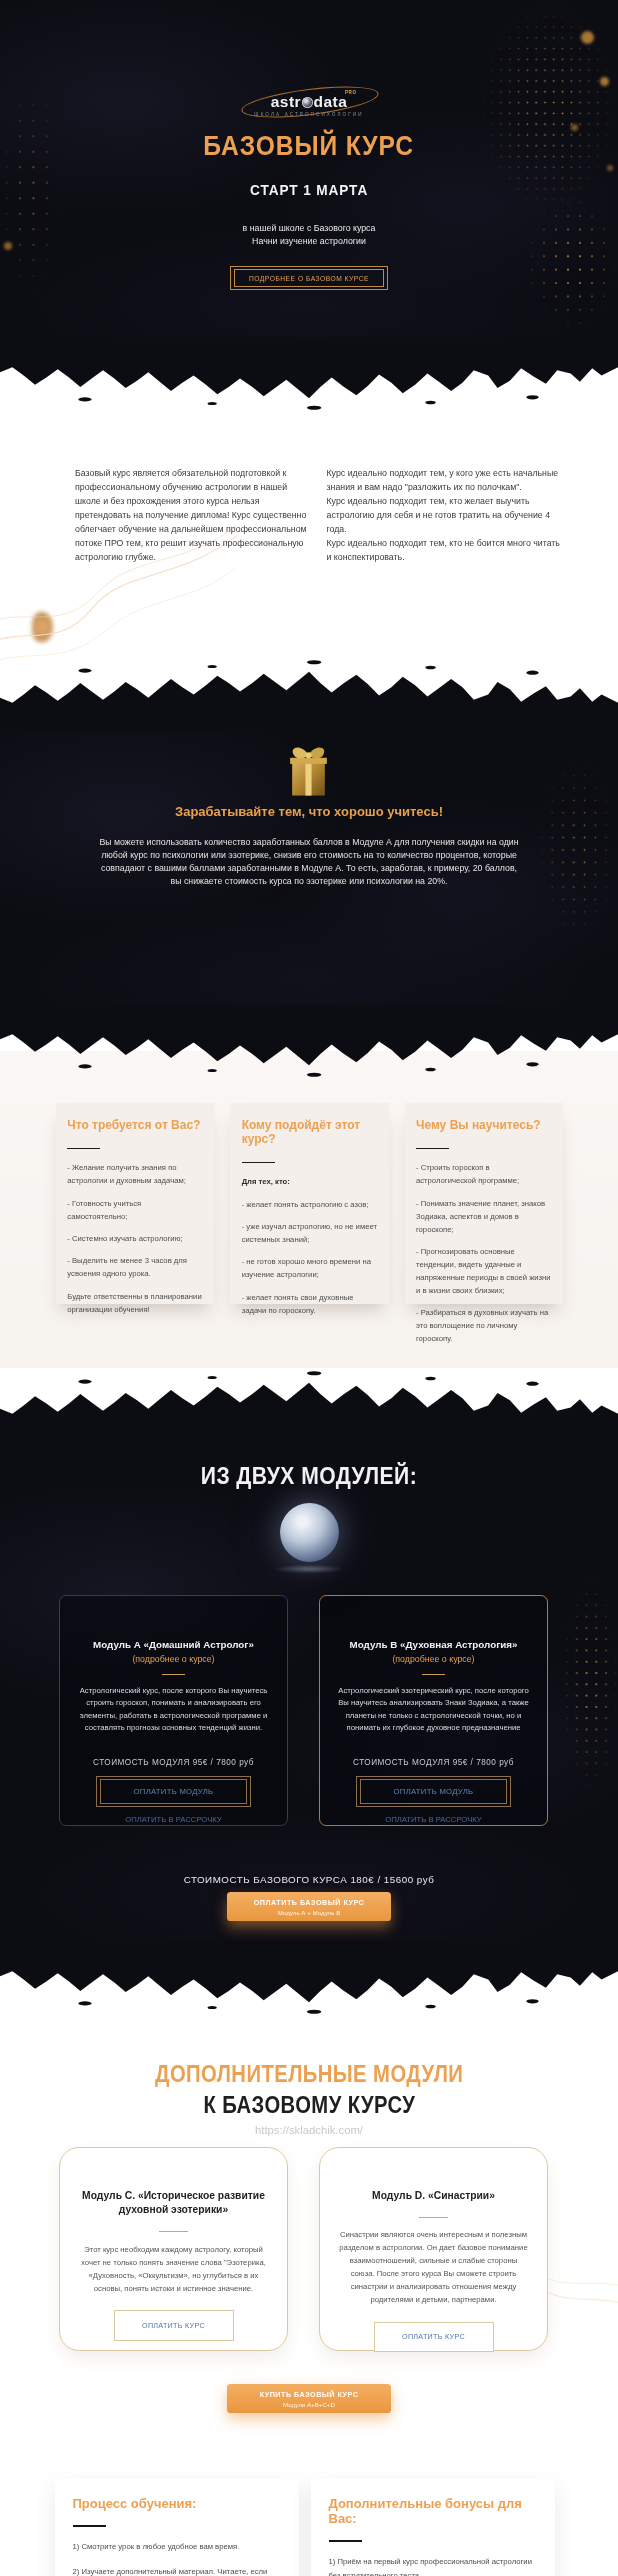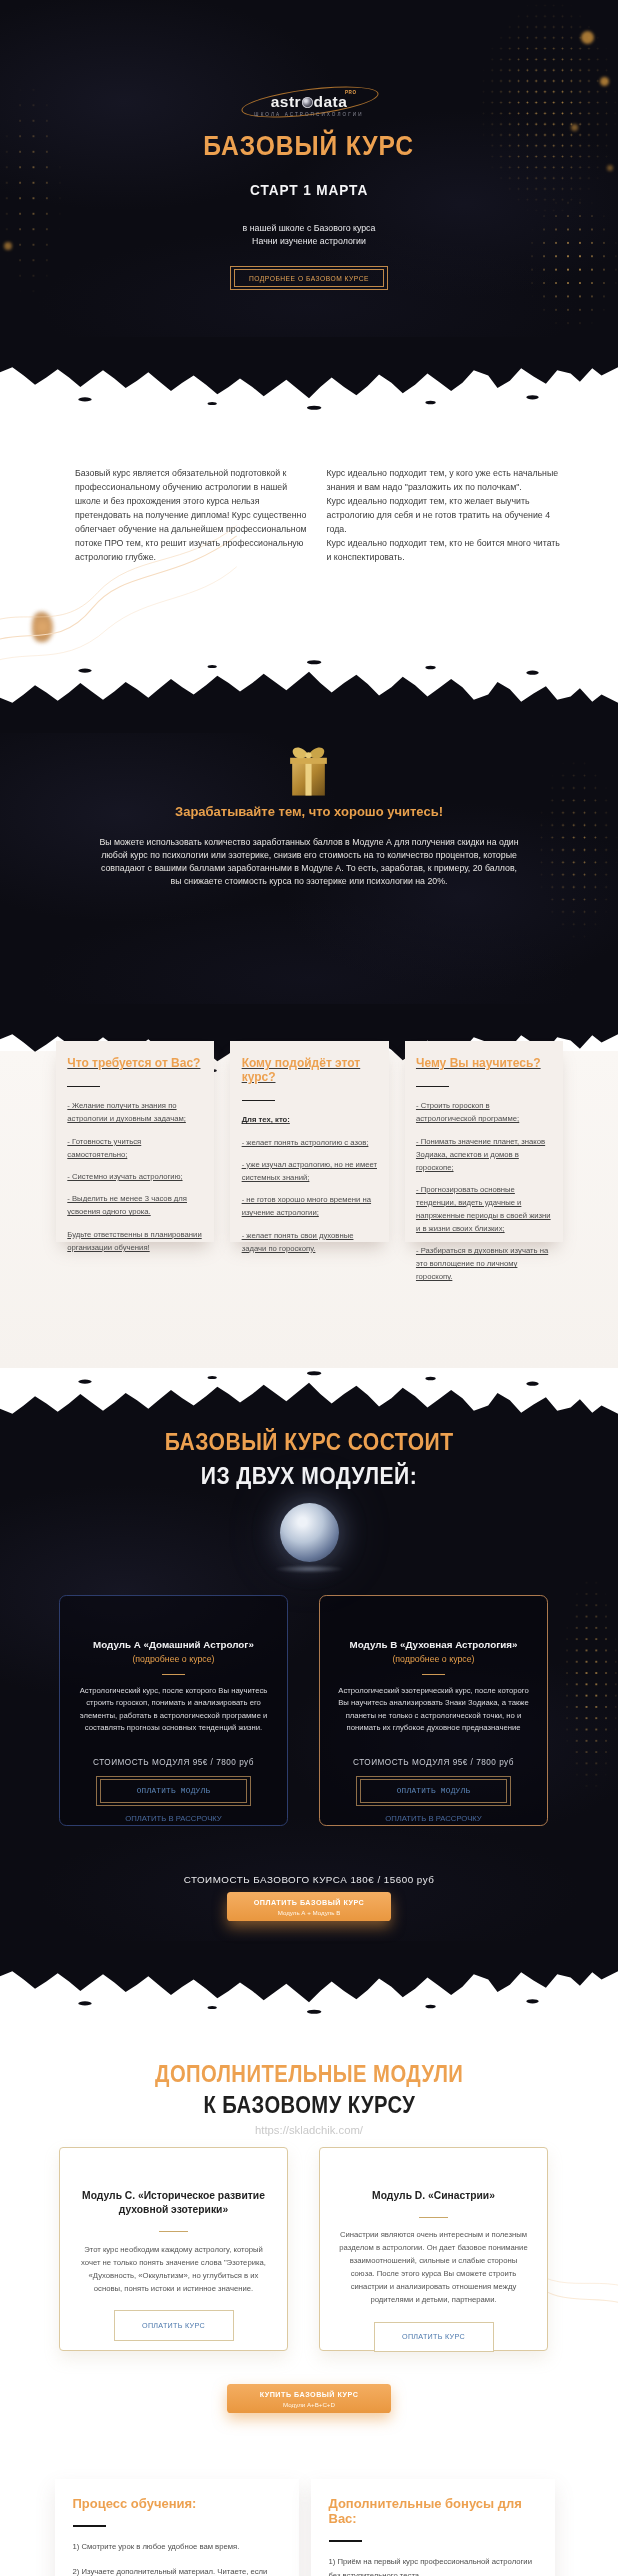--- a/index.html
+++ b/index.html
@@ -43,21 +43,21 @@
       padding:7.7px 17.5px;cursor:pointer;background:transparent;}
   .frame-btn::after{content:"";position:absolute;inset:2.1px;border:0.5px solid #c08949;}
   
   .intro-cols{position:absolute;top:466px;left:75px;width:487px;display:flex;gap:16.5px;}
   .intro-cols .col{width:235px;font-size:8.8px;line-height:14px;color:#3b3b3b;}
   .intro-cols p{margin:0;}
   
   .bonus-title{font-size:13px;font-weight:bold;color:#e8a04c;}
   .bonus-text{width:422px;margin:0 auto;font-size:8.8px;line-height:13px;color:#e6e4e1;}
   
-  .col-cards{position:absolute;top:1041px;left:56px;width:507px;display:flex;gap:16px;text-decoration:underline;}
+  .col-cards{position:absolute;top:1103px;left:56px;width:507px;display:flex;gap:16px;}
   .col-card{width:162px;background:#f4efeb;box-shadow:0 11.3px 16.5px -6.2px rgba(160,140,128,.45);padding:13.4px 11.3px;box-sizing:border-box;height:201px;}
   .col-card h3{margin:2.1px 0 0 0;font-size:12px;color:#eda150;font-weight:bold;}
   .col-card .rule{width:33px;border-top:1.5px solid #1d1d1d;margin:15.5px 0 12.4px 0;}
   .col-card p{margin:0 0 9.3px 0;font-size:7.7px;line-height:13px;color:#4e4e4e;}
   .col-card p.lead{font-weight:bold;color:#2d2d2d;}
   
   .mods-h1{font-size:24px;font-weight:bold;color:#eda150;letter-spacing:0.5px;}
   .mods-h2{font-size:24px;font-weight:bold;color:#f2f2f4;letter-spacing:0.5px;}
   .moon{position:absolute;left:280px;top:1503px;width:59px;height:59px;border-radius:50%;
       background:radial-gradient(circle at 38% 32%, #eef2f8 8%, #b9c6d8 38%, #68799a 68%, #2c3854 95%);
@@ -67,34 +67,34 @@
   .mod-cards{position:absolute;top:1595px;left:59px;width:489px;display:flex;gap:31px;}
   .mod-card{width:229px;height:231px;box-sizing:border-box;border-radius:7.2px;background:rgba(6,6,12,.55);padding-top:43px;text-align:center;}
   .mod-card.a{border:0.5px solid #2d3d6d;}
   .mod-card.b{border:0.5px solid #ad7a4e;}
   .mod-card h3{margin:0;font-size:9.8px;color:#f1f1f3;font-weight:bold;}
   .mod-link{display:inline-block;margin-top:4.1px;font-size:8.8px;color:#e8a04c;cursor:pointer;}
   .mod-rule{width:23px;border-top:1px solid #cf9a55;margin:10.3px auto 9.3px auto;}
   .mod-desc{margin:0 auto;padding:0 17.5px;font-size:7.7px;line-height:12.4px;color:#dcdce0;}
   .mod-price{margin-top:24px;font-size:8.2px;letter-spacing:0.5px;color:#c9ccd4;}
   .pay-btn{position:relative;display:inline-block;margin-top:8.2px;width:155px;box-sizing:border-box;border:0.5px solid #8f6f48;
-      padding:10.3px 0;font-size:7.7px;letter-spacing:0.3px;color:#5c86b8;cursor:pointer;background:transparent;font-family:Liberation Mono, monospace;}
+      padding:10.3px 0;font-size:7.7px;letter-spacing:0.3px;color:#5c86b8;cursor:pointer;background:transparent;}
   .pay-btn::after{content:"";position:absolute;inset:2.6px;border:0.5px solid #8f6f48;}
   .installment{display:block;margin-top:8.2px;font-size:7.7px;color:#49699c;cursor:pointer;}
   .total-price{font-size:9.8px;letter-spacing:0.5px;color:#e9e9eb;}
   .orange-btn{position:absolute;left:50%;transform:translateX(-50%);width:164px;border-radius:3.6px;cursor:pointer;text-align:center;
       background:linear-gradient(#f4ae62,#e9973f);box-shadow:0 6.2px 13.4px rgba(233,154,66,.5);padding:5.7px 0 5.2px 0;border:none;}
   .orange-btn .l1{font-size:7.2px;font-weight:bold;color:#fff;letter-spacing:0.5px;}
   .orange-btn .l2{margin-top:2.1px;font-size:6.2px;color:#fff7ea;}
   
   .extra-h1{font-size:23px;font-weight:bold;color:#eda150;letter-spacing:0.5px;}
   .extra-h2{font-size:23px;font-weight:bold;color:#1f1f1f;letter-spacing:0.5px;}
   .watermark{font-size:11.3px;color:#c9c9c9;}
   .extra-cards{position:absolute;top:2147px;left:59px;width:489px;display:flex;gap:31px;}
-  .extra-card{width:275px;height:204px;box-sizing:border-box;background:#fff;border:0.5px solid #dcc9a0;border-radius:4px;
+  .extra-card{width:275px;height:204px;box-sizing:border-box;background:#fff;border:0.5px solid #dcc9a0;border-radius:20px;
       padding-top:41px;text-align:center;box-shadow:0 7.2px 15.5px rgba(190,170,140,.18);}
   .extra-card h3{margin:0 auto;width:86%;font-size:10.3px;line-height:14.4px;color:#222;font-weight:bold;}
   .extra-rule{width:29px;border-top:1px solid #c9a768;margin:13.4px auto 10.3px auto;}
   .extra-desc{margin:0 auto;padding:0 17.5px;font-size:7.7px;line-height:13px;color:#555;}
   .extra-btn{display:inline-block;margin-top:15.5px;width:120px;box-sizing:border-box;border:0.5px solid #d9c9a2;background:#fff;
       padding:9.8px 0;font-size:7.2px;letter-spacing:0.3px;color:#4d79ad;cursor:pointer;}
   
   .proc-cards{position:absolute;top:2479px;left:55px;width:501px;display:flex;gap:12px;}
   .proc-card{width:244px;height:215px;box-sizing:border-box;background:#fff;box-shadow:0 8.2px 19.6px rgba(120,100,90,.14);padding:16.5px 17.5px;}
   .proc-card h3{margin:0;font-size:13px;color:#eda150;font-weight:bold;}
@@ -228,21 +228,20 @@
     <div class="col-card">
       <h3>Чему Вы научитесь?</h3>
       <div class="rule"></div>
       <p>- Строить гороскоп в астрологической программе;</p>
       <p>- Понимать значение планет, знаков Зодиака, аспектов и домов в гороскопе;</p>
       <p>- Прогнозировать основные тенденции, видеть удачные и напряженные периоды в своей жизни и в жизни своих близких;</p>
       <p>- Разбираться в духовных изучать на это воплощение по личному гороскопу.</p>
     </div>
   </div>
 
-  <div class="abs center" style="top:1428px"><span class="mods-h1 cond">БАЗОВЫЙ КУРС СОСТОИТ</span></div>
   <div class="abs center" style="top:1462px"><span class="mods-h2 cond">ИЗ ДВУХ МОДУЛЕЙ:</span></div>
   <div class="moon"></div>
   <div class="moon-refl"></div>
 
   <div class="mod-cards">
     <div class="mod-card a">
       <h3>Модуль А «Домашний Астролог»</h3>
       <a class="mod-link">(подробнее о курсе)</a>
       <div class="mod-rule"></div>
       <p class="mod-desc">Астрологический курс, после которого Вы научитесь строить гороскоп, понимать и анализировать его элементы, работать в астрологической программе и составлять прогнозы основных тенденций жизни.</p>

